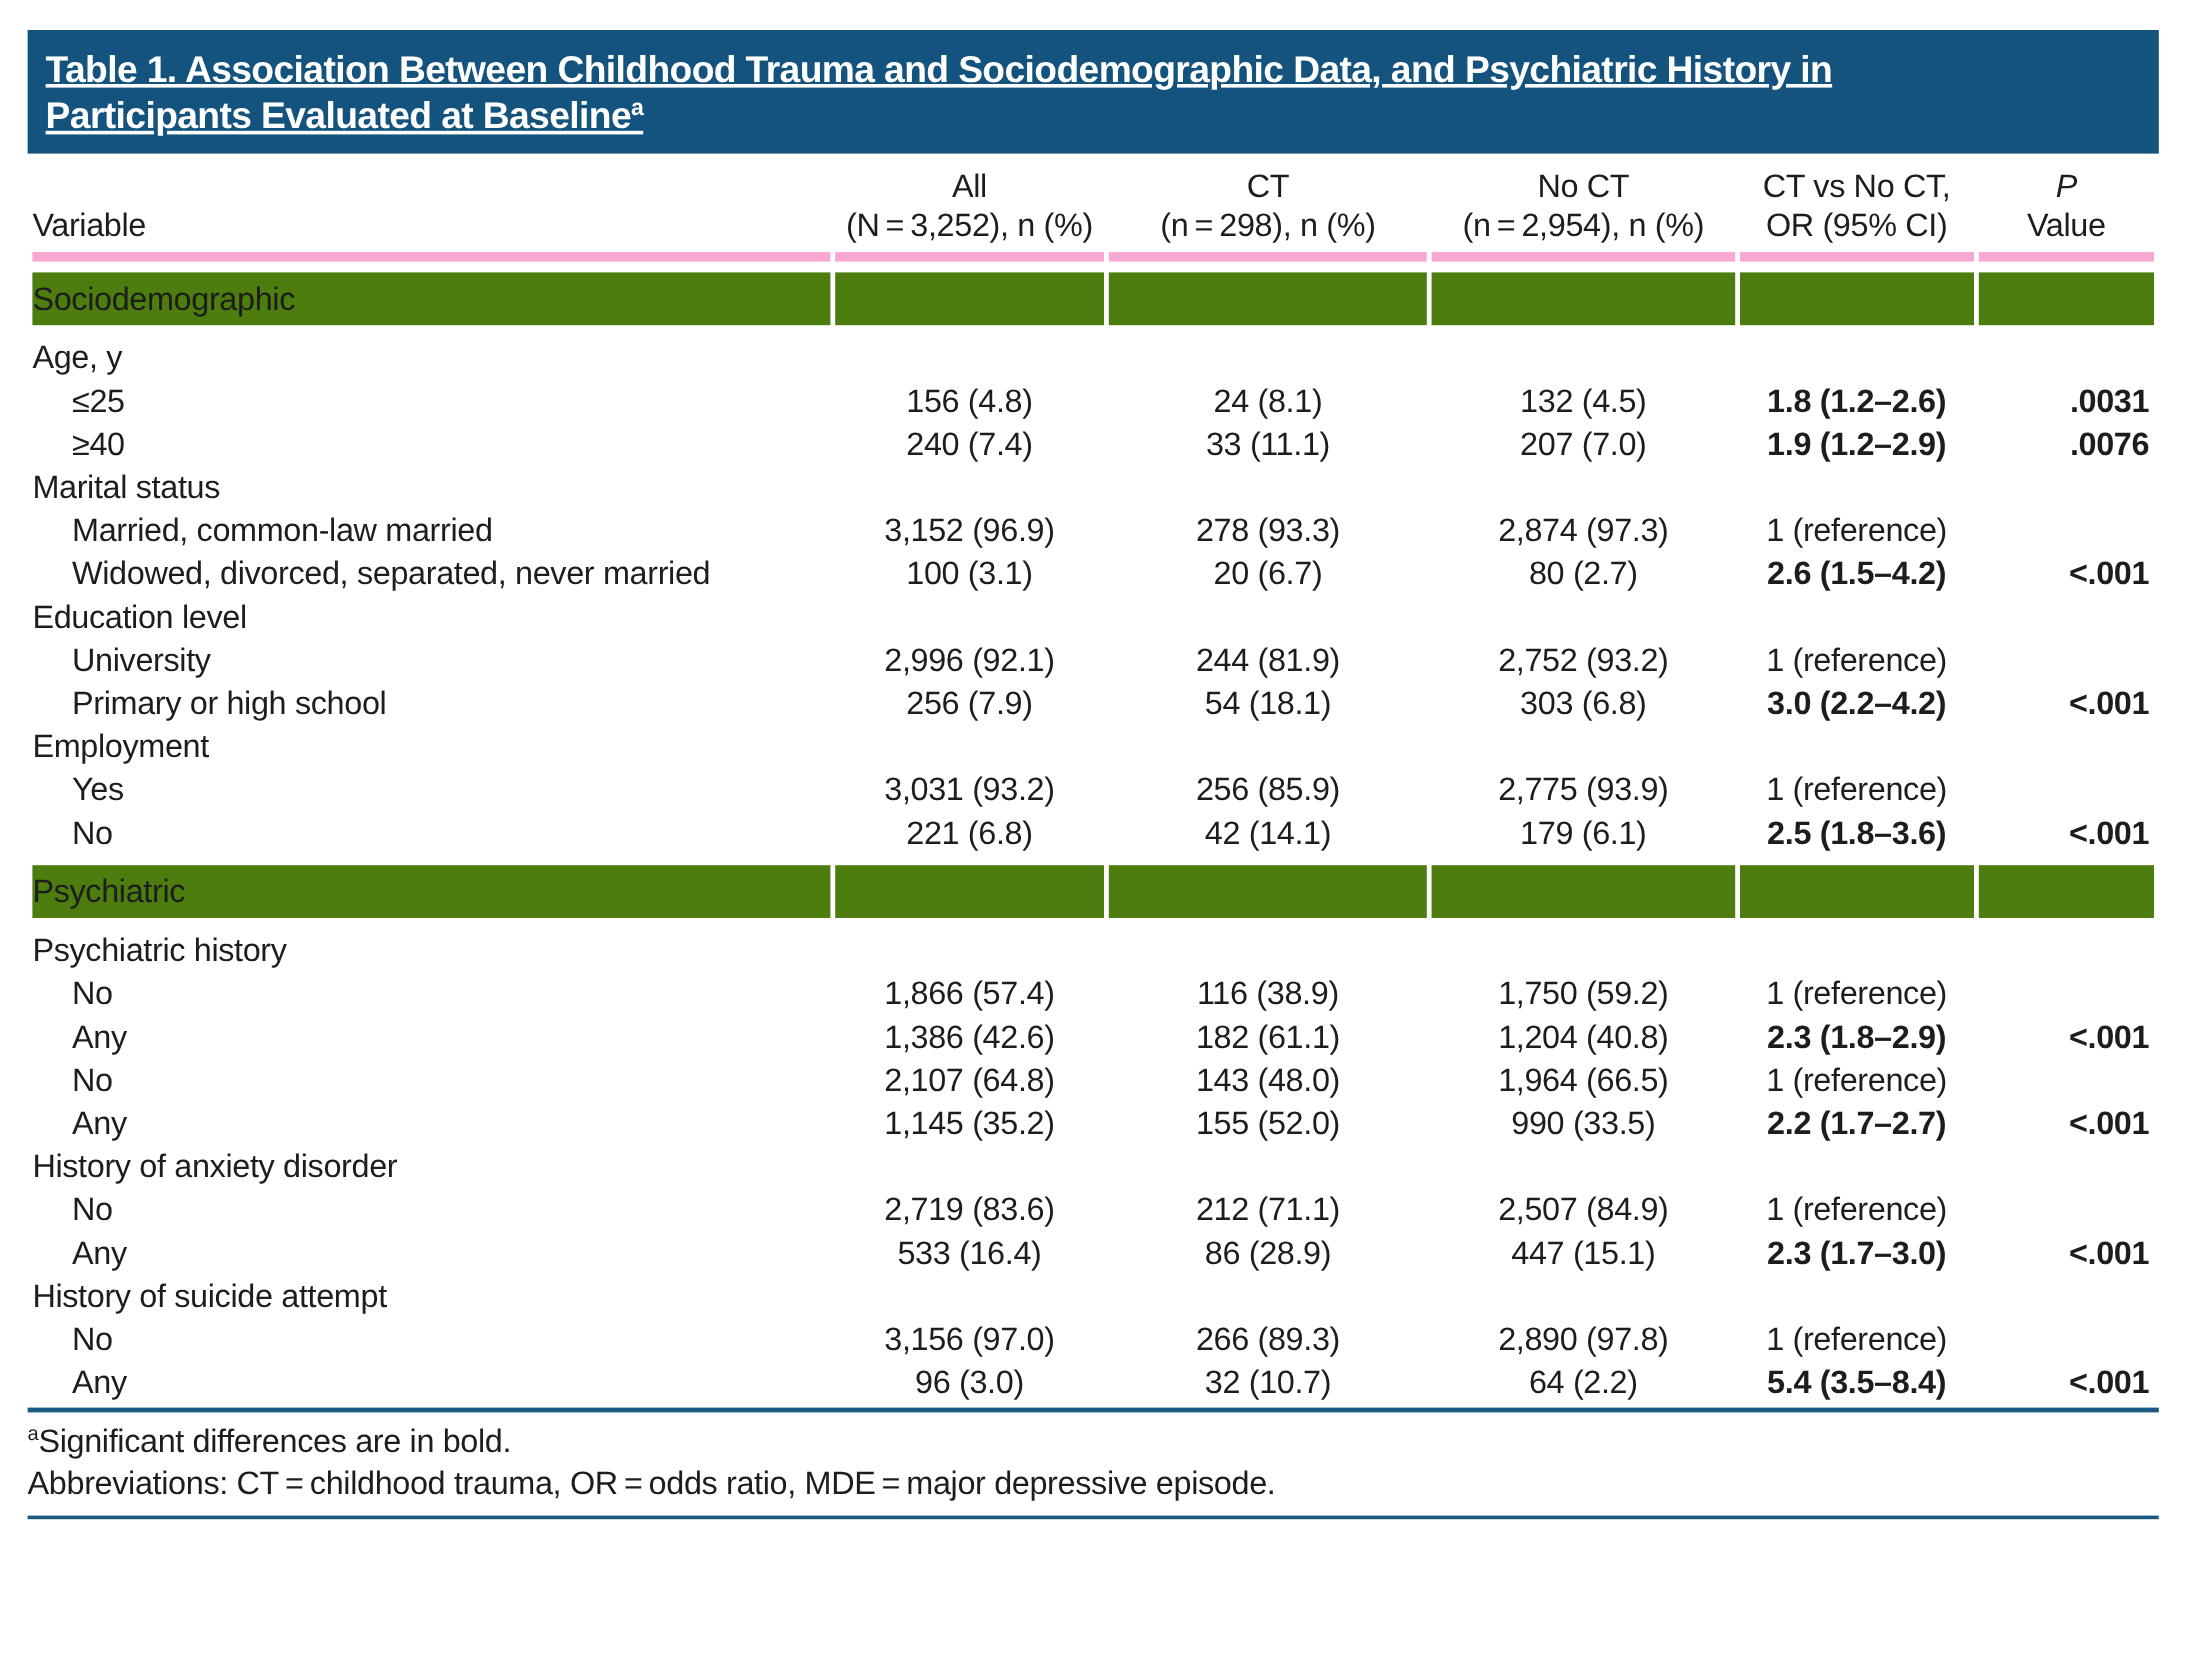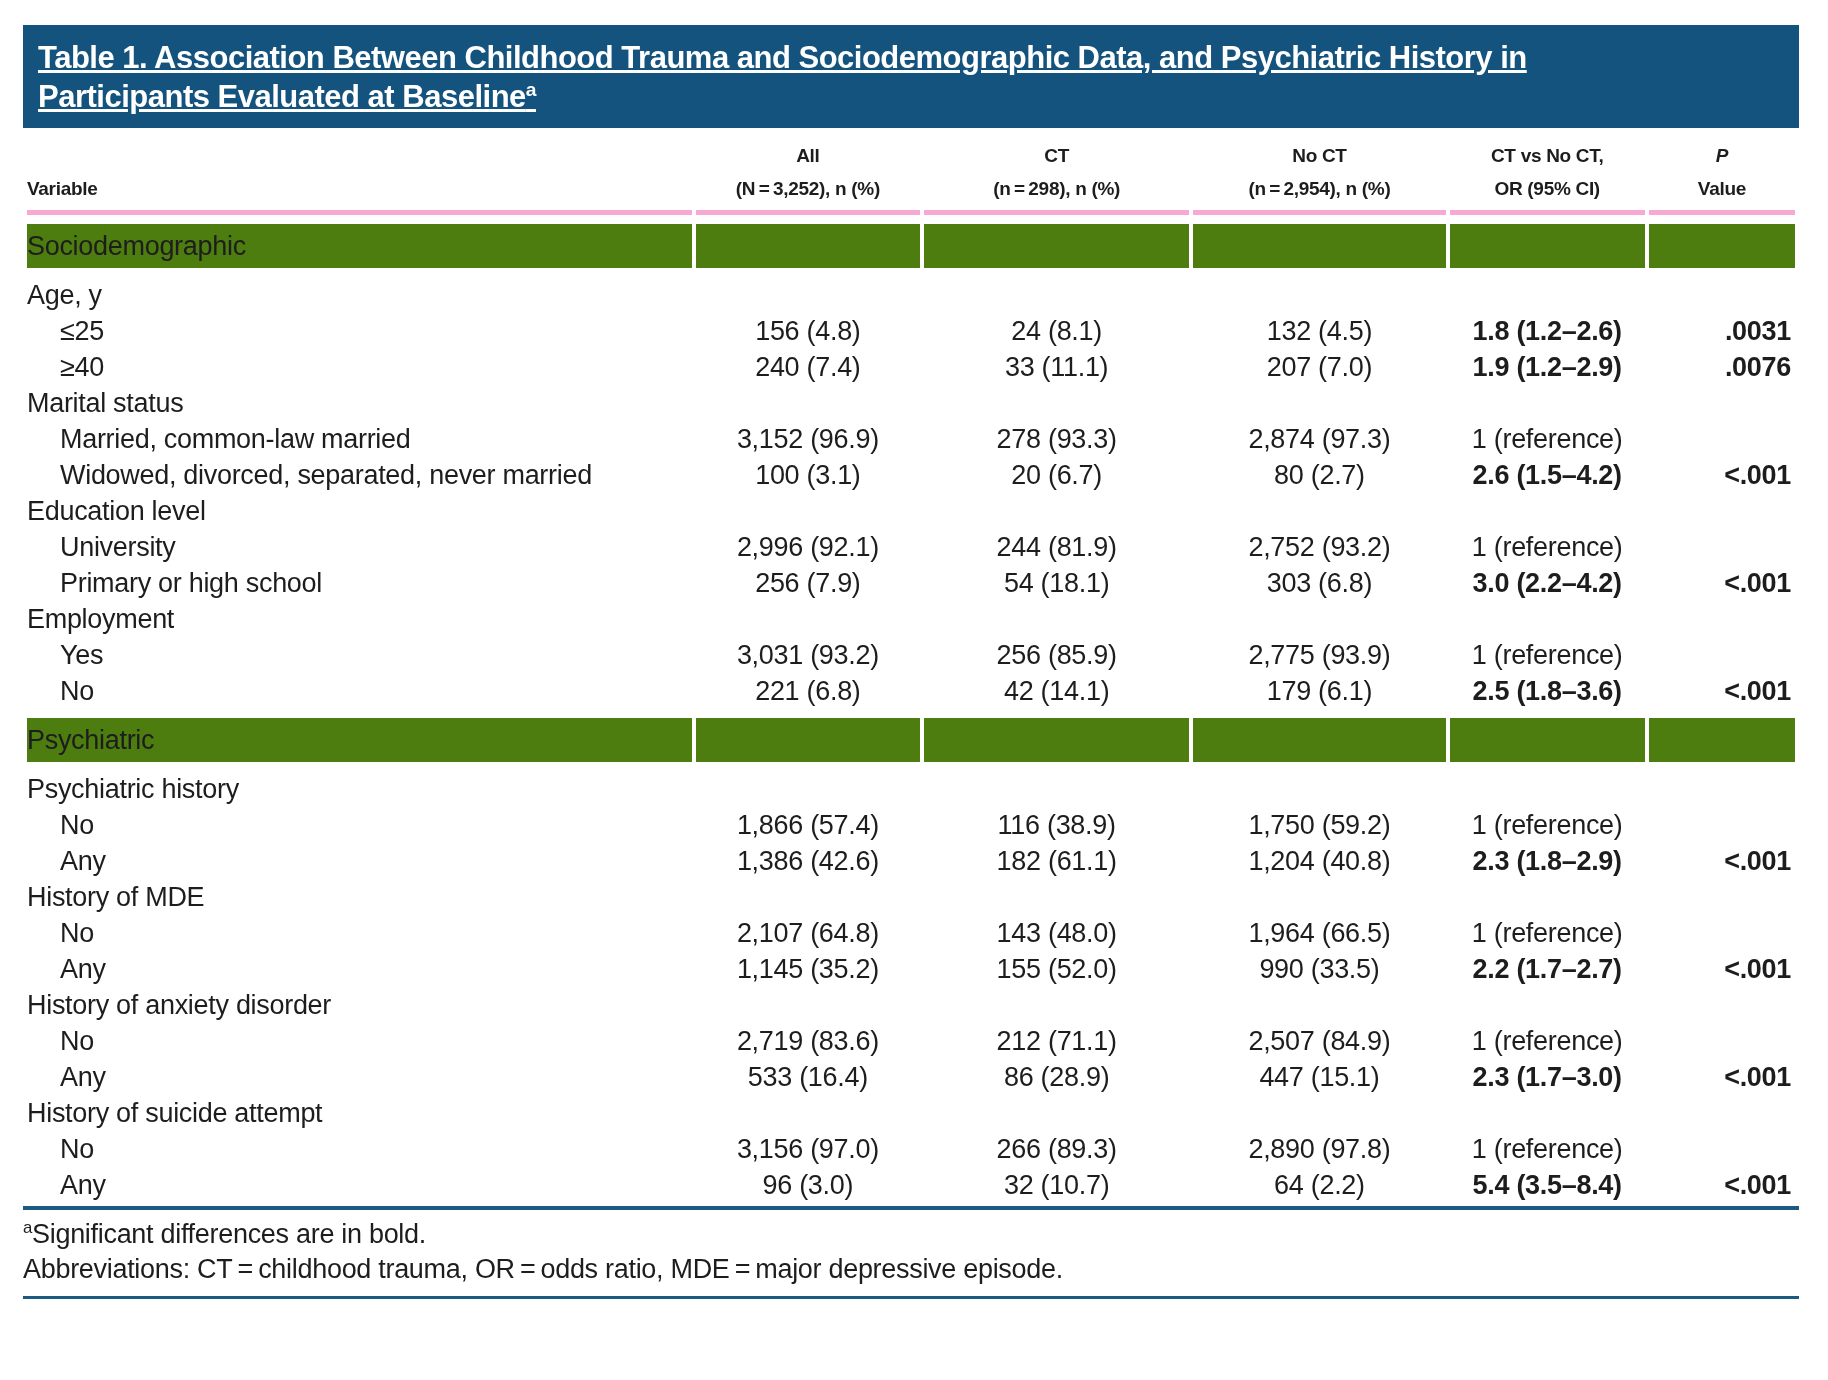--- a/index.html
+++ b/index.html
@@ -8,22 +8,22 @@
 
   .title-bar{
     background:#14537e;color:#ffffff;font-weight:bold;
     padding:13px 16px 12px 15px;font-size:31px;line-height:39px;letter-spacing:-0.5px;text-decoration:underline;
   }
   .title-line{white-space:nowrap;}
   sup{font-size:0.62em;vertical-align:super;line-height:0;}
 
   table{border-collapse:separate;border-spacing:4px 0;table-layout:fixed;width:100%;margin-top:2px;}
   thead th{
-    vertical-align:bottom;font-weight:bold;font-size:19px;line-height:33px;
-    padding:9px 0 5px 0;border-bottom:5px solid #f9a8d4;text-align:center;letter-spacing:-0.3px;white-space:nowrap;
+    vertical-align:bottom;font-weight:normal;font-size:27px;line-height:33px;
+    padding:9px 0 5px 0;border-bottom:8px solid #f9a8d4;text-align:center;letter-spacing:-0.3px;white-space:nowrap;
   }
   thead th.var{text-align:left;margin-left:26px;}
   .italic{font-style:italic;}
 
   tbody td{font-size:27px;line-height:36px;height:36px;padding:0;white-space:nowrap;letter-spacing:-0.3px;}
   td.label{text-align:left;}
   td.indent{padding-left:33px;}
   td.num{text-align:center;}
   td.pval{text-align:right;padding-right:4px;}
   .b{font-weight:bold;}
@@ -205,28 +205,20 @@
           <td class="pval"></td>
         </tr>
         <tr class="data">
           <td class="label indent">Any</td>
           <td class="num">1,386 (42.6)</td>
           <td class="num">182 (61.1)</td>
           <td class="num">1,204 (40.8)</td>
           <td class="num b">2.3 (1.8–2.9)</td>
           <td class="pval b">&lt;.001</td>
         </tr>
-        <tr class="group">
-          <td class="label">History of MDE</td>
-          <td></td>
-          <td></td>
-          <td></td>
-          <td></td>
-          <td></td>
-        </tr>
         <tr class="data">
           <td class="label indent">No</td>
           <td class="num">2,107 (64.8)</td>
           <td class="num">143 (48.0)</td>
           <td class="num">1,964 (66.5)</td>
           <td class="num">1 (reference)</td>
           <td class="pval"></td>
         </tr>
         <tr class="data">
           <td class="label indent">Any</td>

